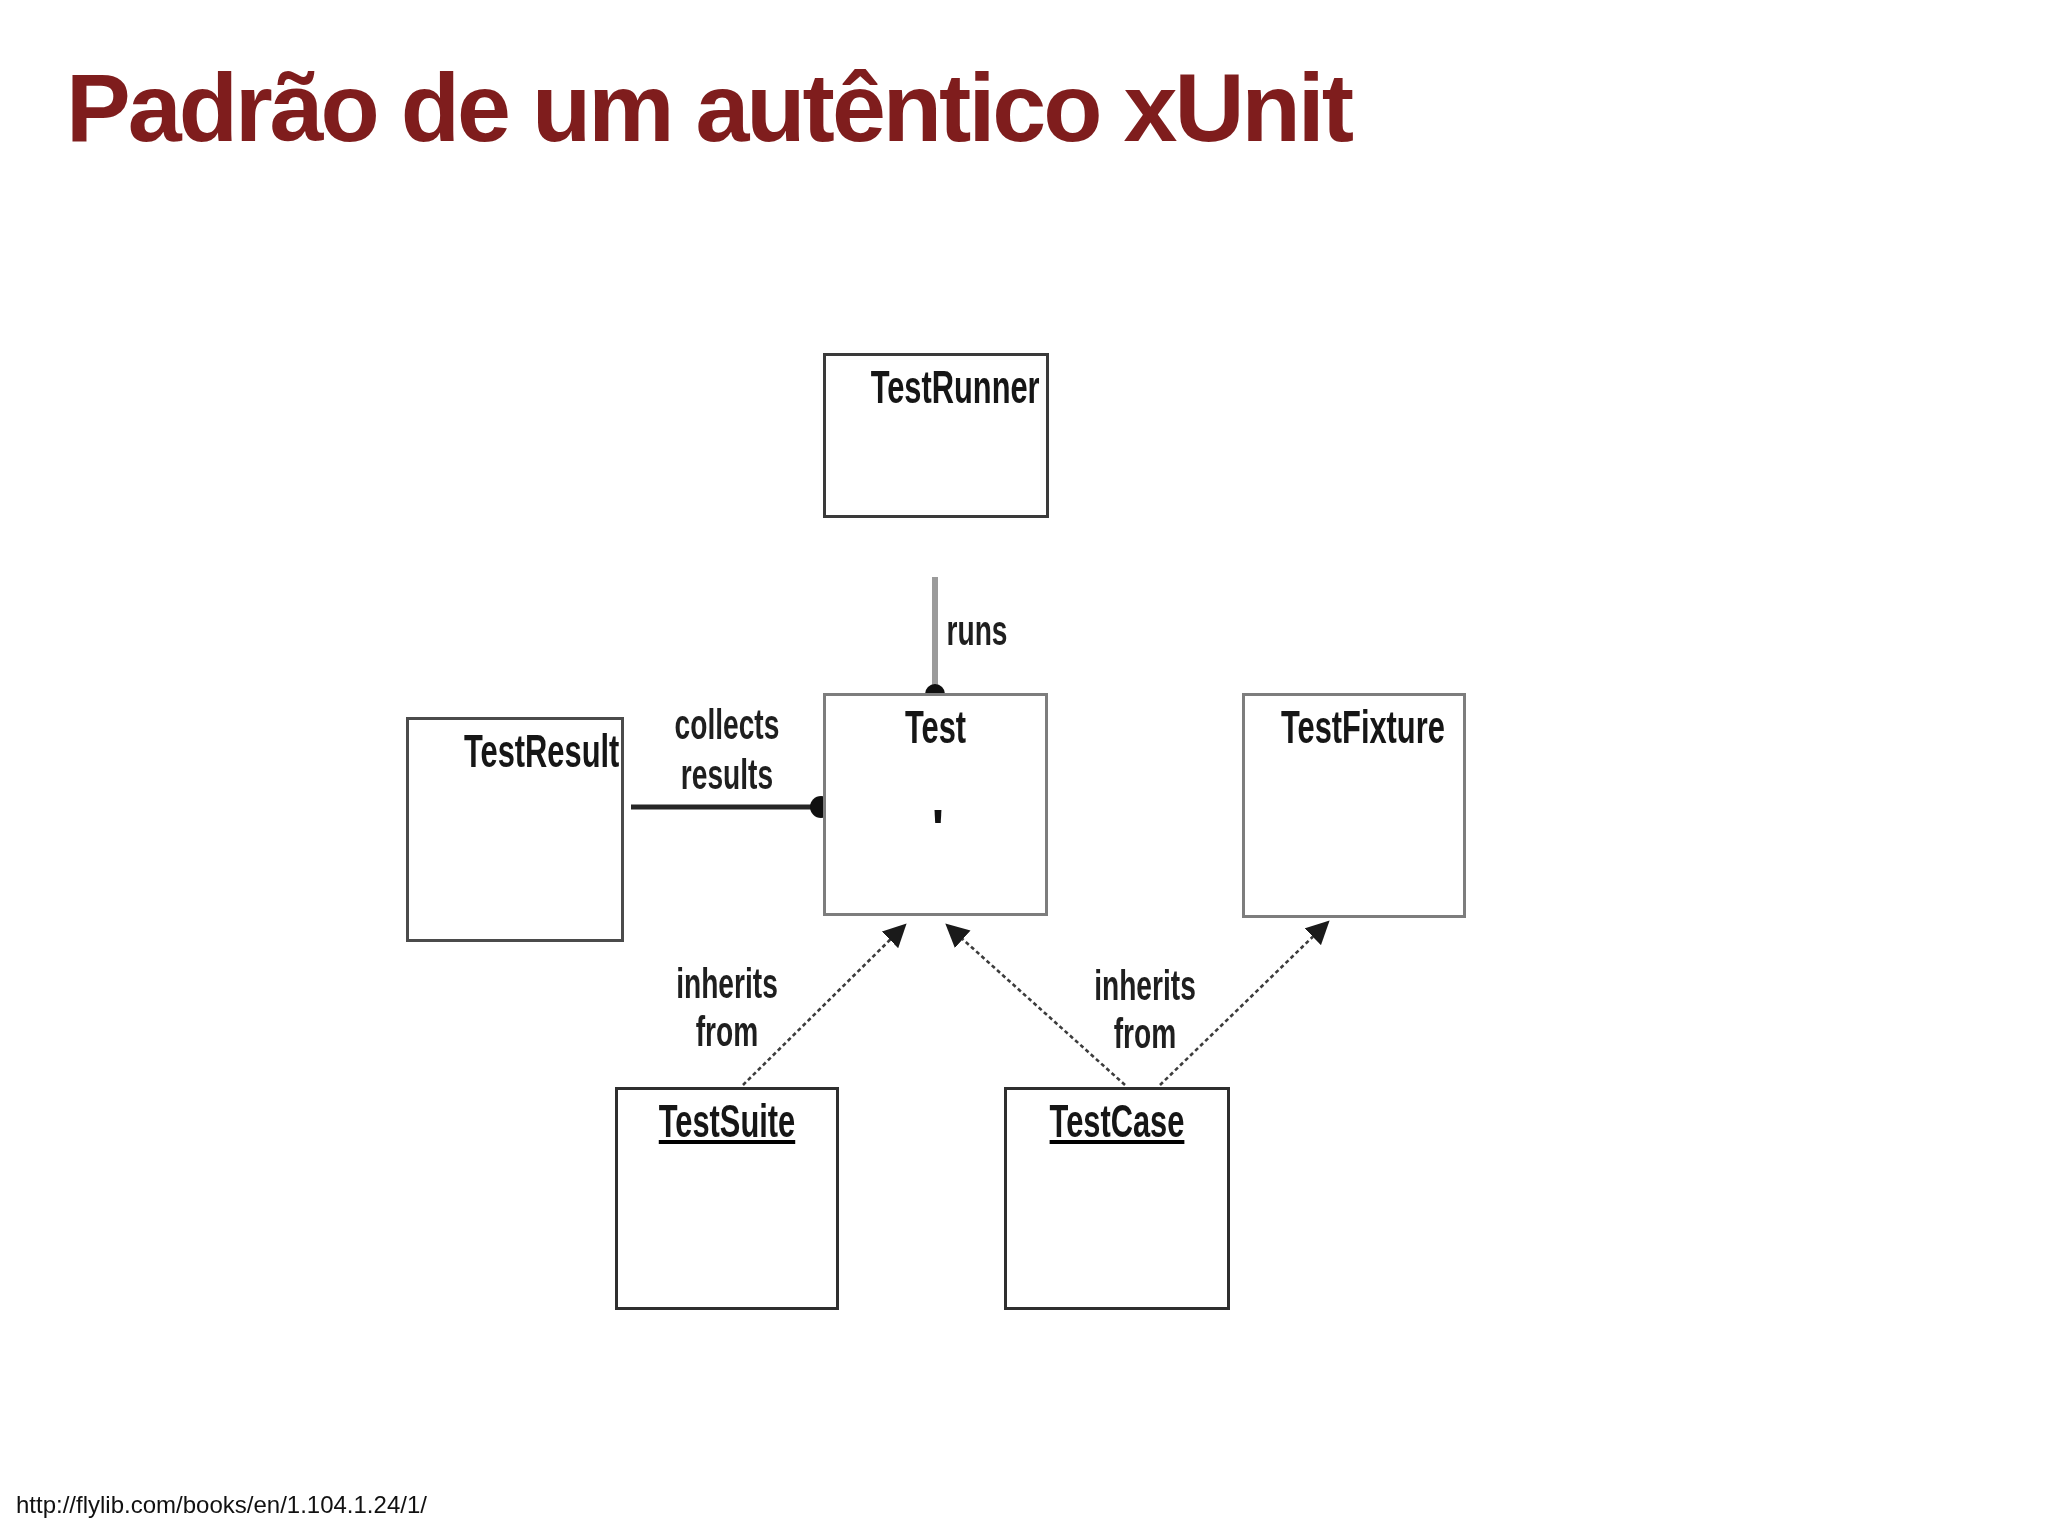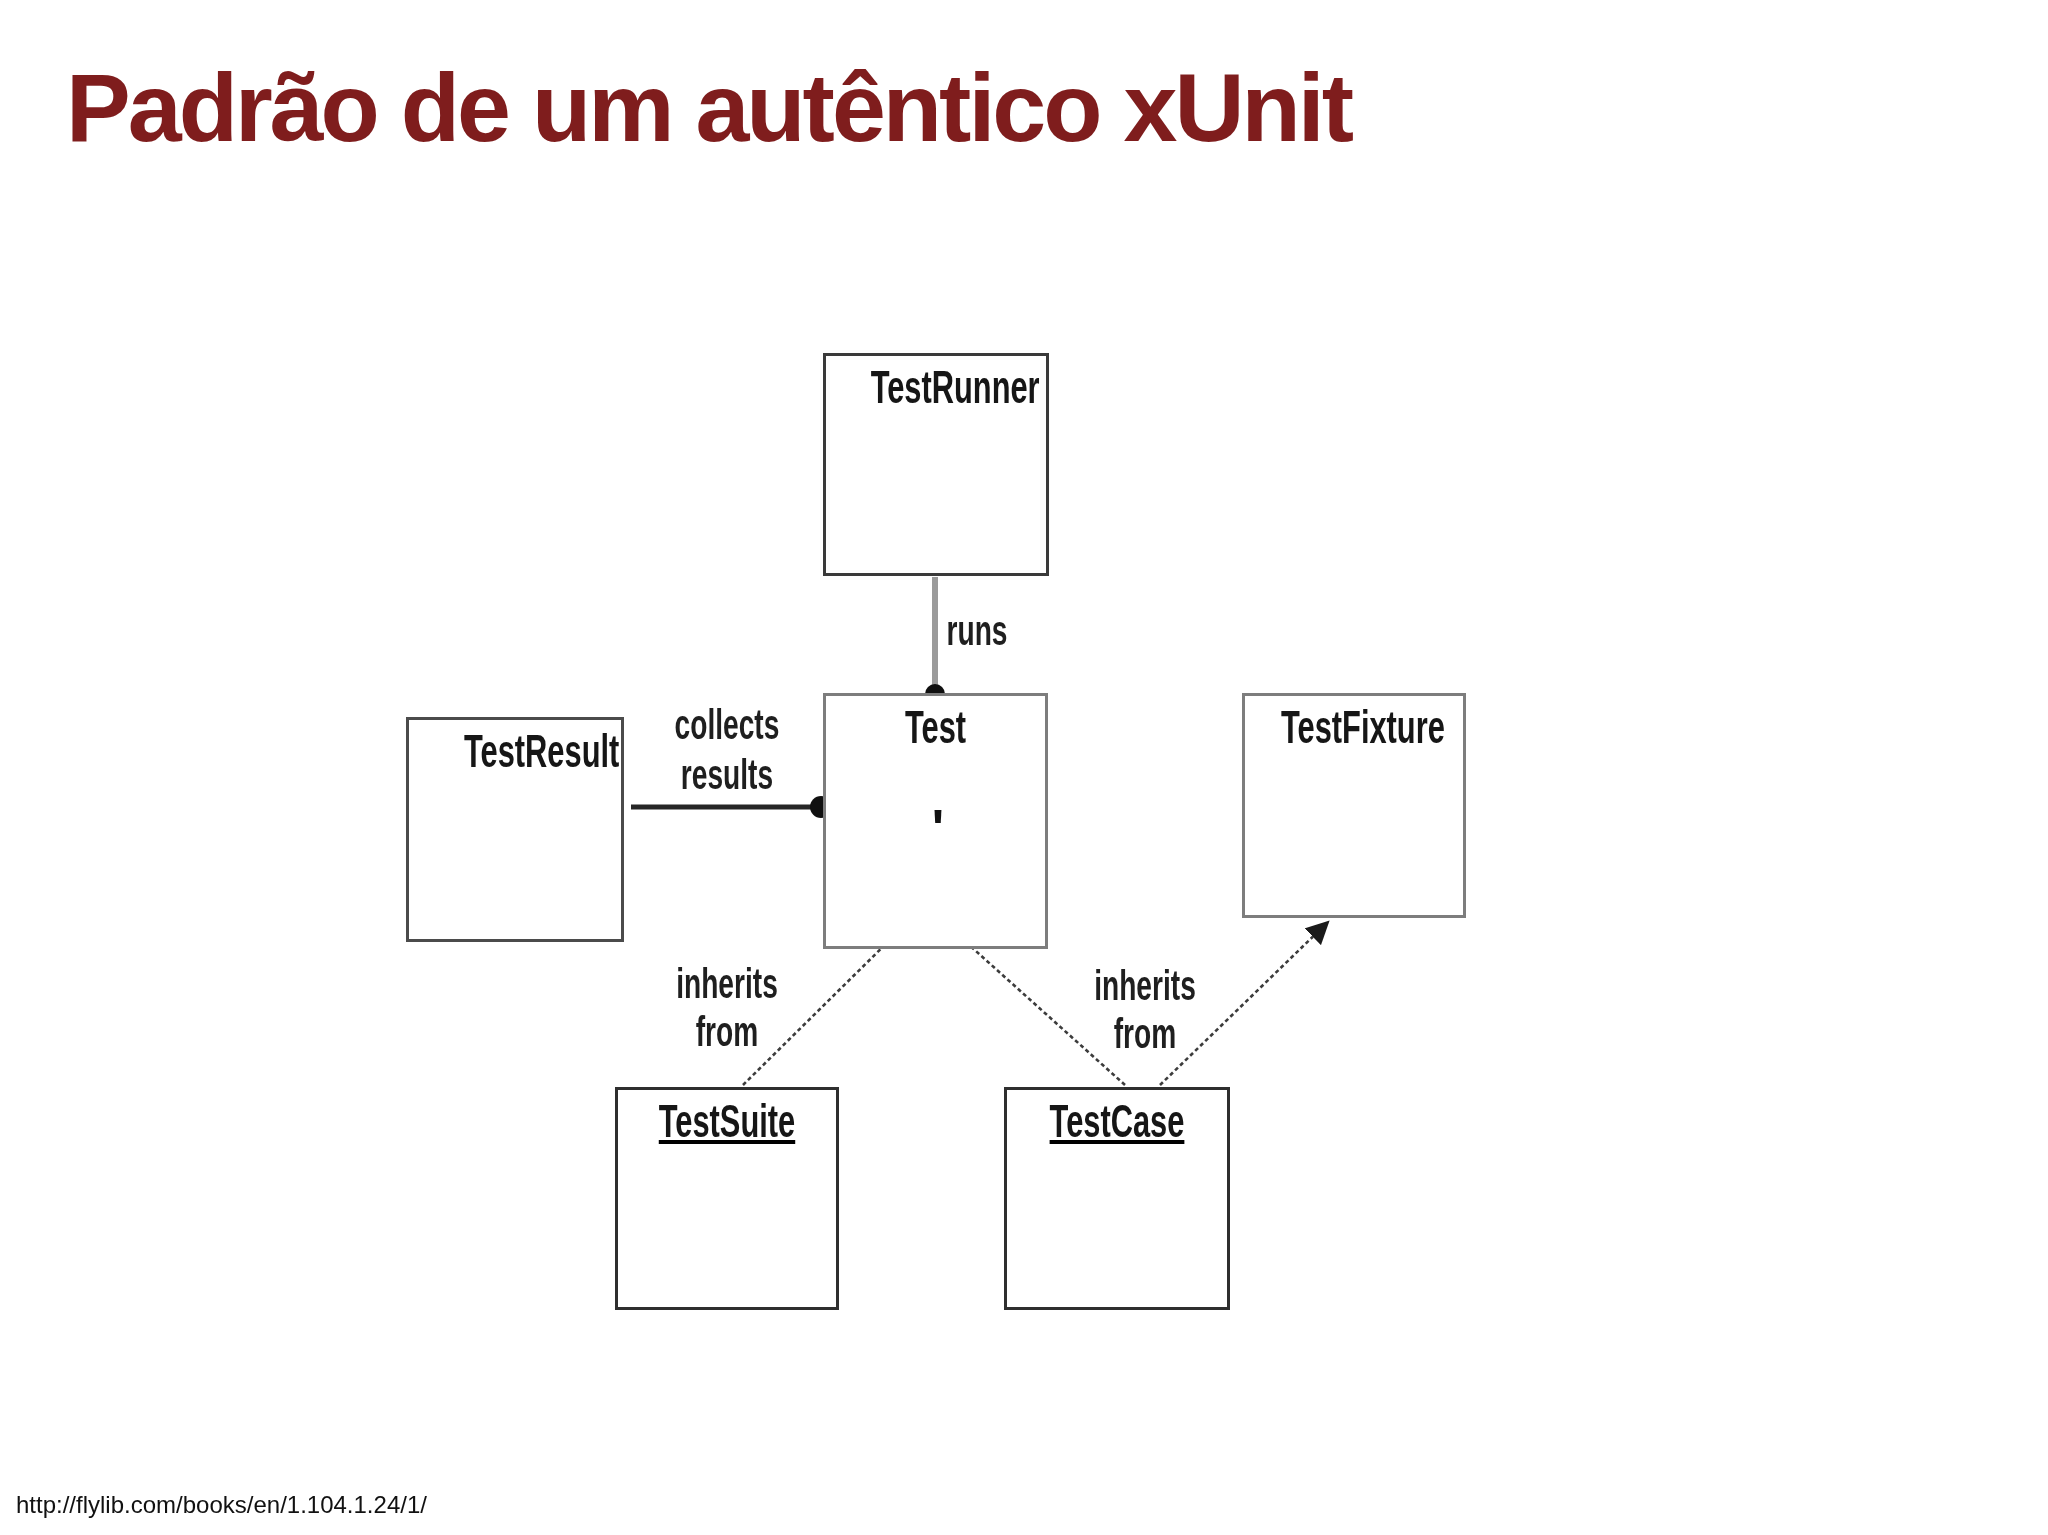--- a/index.html
+++ b/index.html
@@ -96,29 +96,29 @@
       <line x1="631" y1="807" x2="812" y2="807" stroke="#262626" stroke-width="5"></line>
       <circle cx="821" cy="807" r="11" fill="#101010"></circle>
 
       <line x1="743" y1="1085" x2="904" y2="926" stroke="#3c3c3c" stroke-width="2.6" stroke-dasharray="4 3" marker-end="url(#arrowhead)"></line>
 
       <line x1="1125" y1="1085" x2="948" y2="926" stroke="#3c3c3c" stroke-width="2.6" stroke-dasharray="4 3" marker-end="url(#arrowhead)"></line>
 
       <line x1="1160" y1="1085" x2="1327" y2="923" stroke="#3c3c3c" stroke-width="2.6" stroke-dasharray="4 3" marker-end="url(#arrowhead)"></line>
     </svg>
 
-    <div class="node" style="left:823px;top:353px;width:226px;height:223px;padding-left:10px;">
+    <div class="node" style="left:823px;top:353px;width:226px;height:165px;padding-left:10px;">
       <span class="node-label">TestRunner</span>
     </div>
 
     <div class="node b-mid" style="left:406px;top:717px;width:218px;height:225px;padding-left:24px;">
       <span class="node-label">TestResult</span>
     </div>
 
-    <div class="node b-gray" style="left:823px;top:693px;width:225px;height:256px;">
+    <div class="node b-gray" style="left:823px;top:693px;width:225px;height:223px;">
       <span class="node-label">Test</span>
     </div>
 
     <div class="node b-gray" style="left:1242px;top:693px;width:224px;height:225px;">
       <span class="node-label">TestFixture</span>
     </div>
 
     <div class="node b-dark" style="left:615px;top:1087px;width:224px;height:223px;">
       <span class="node-label">TestSuite</span>
     </div>

